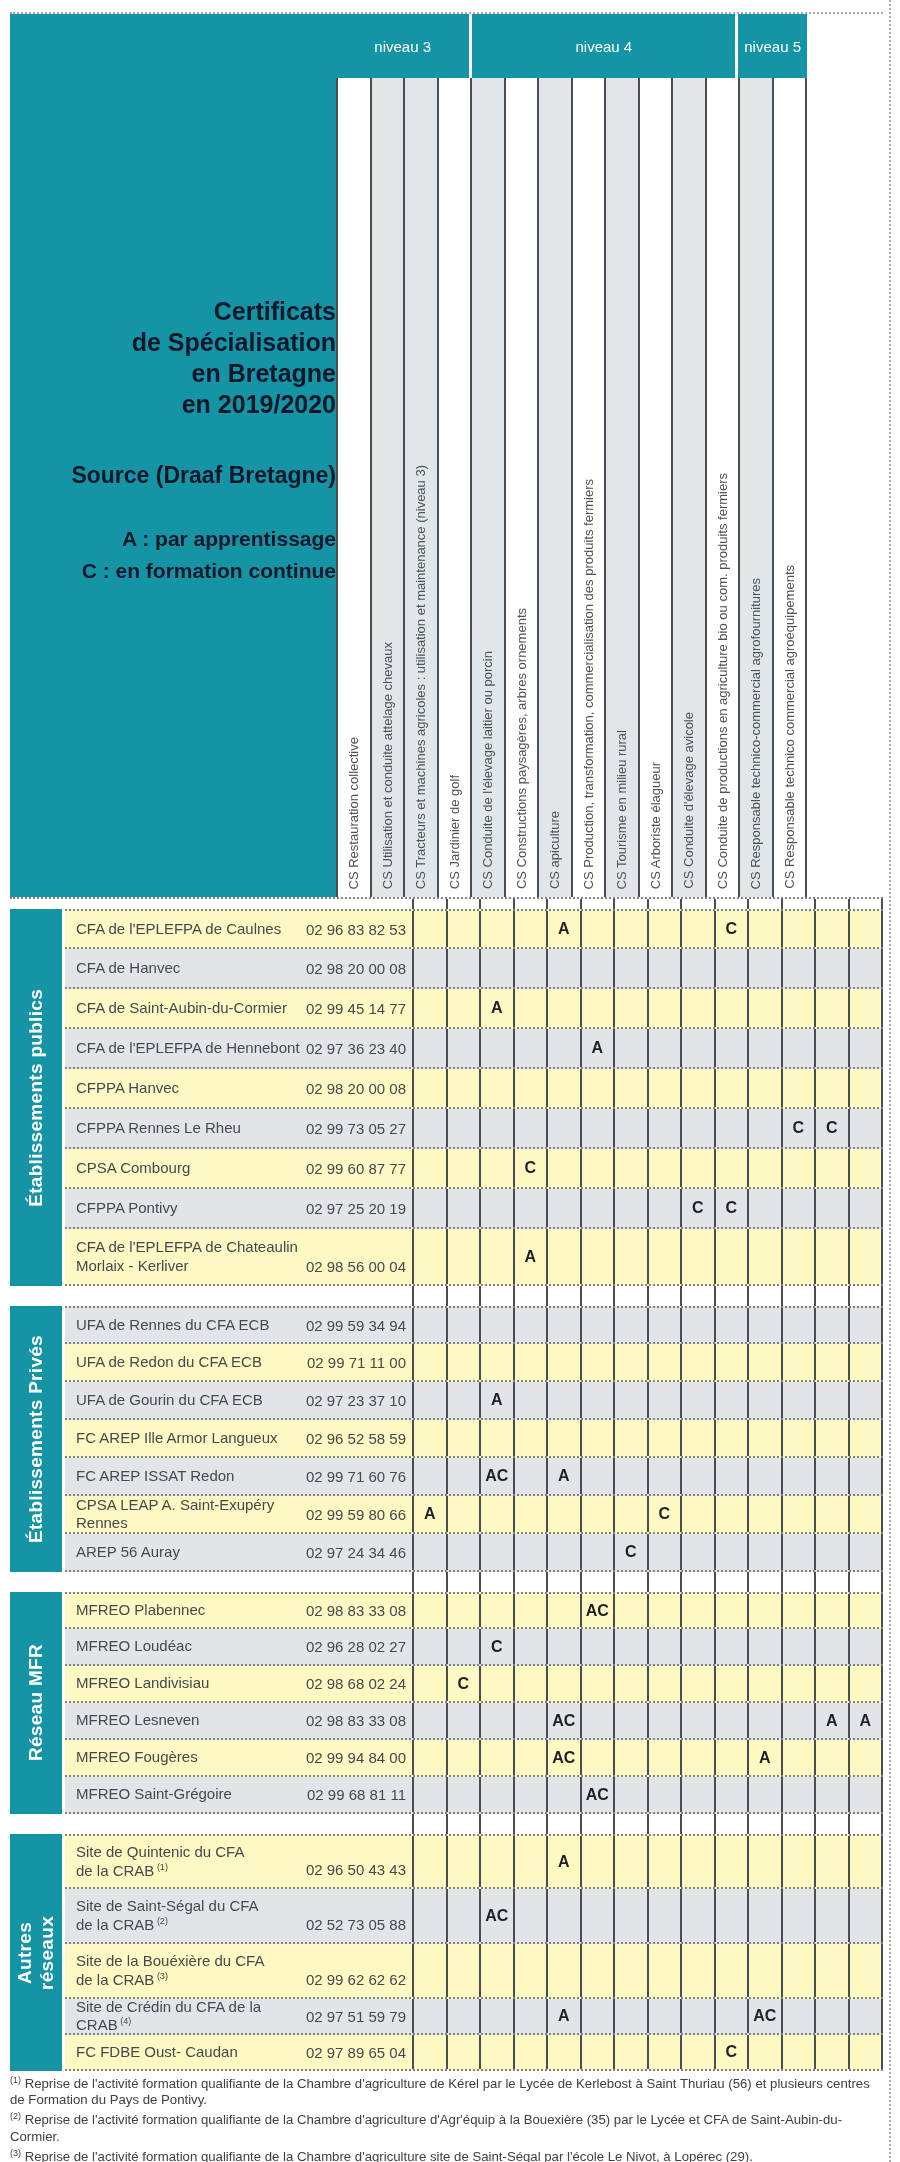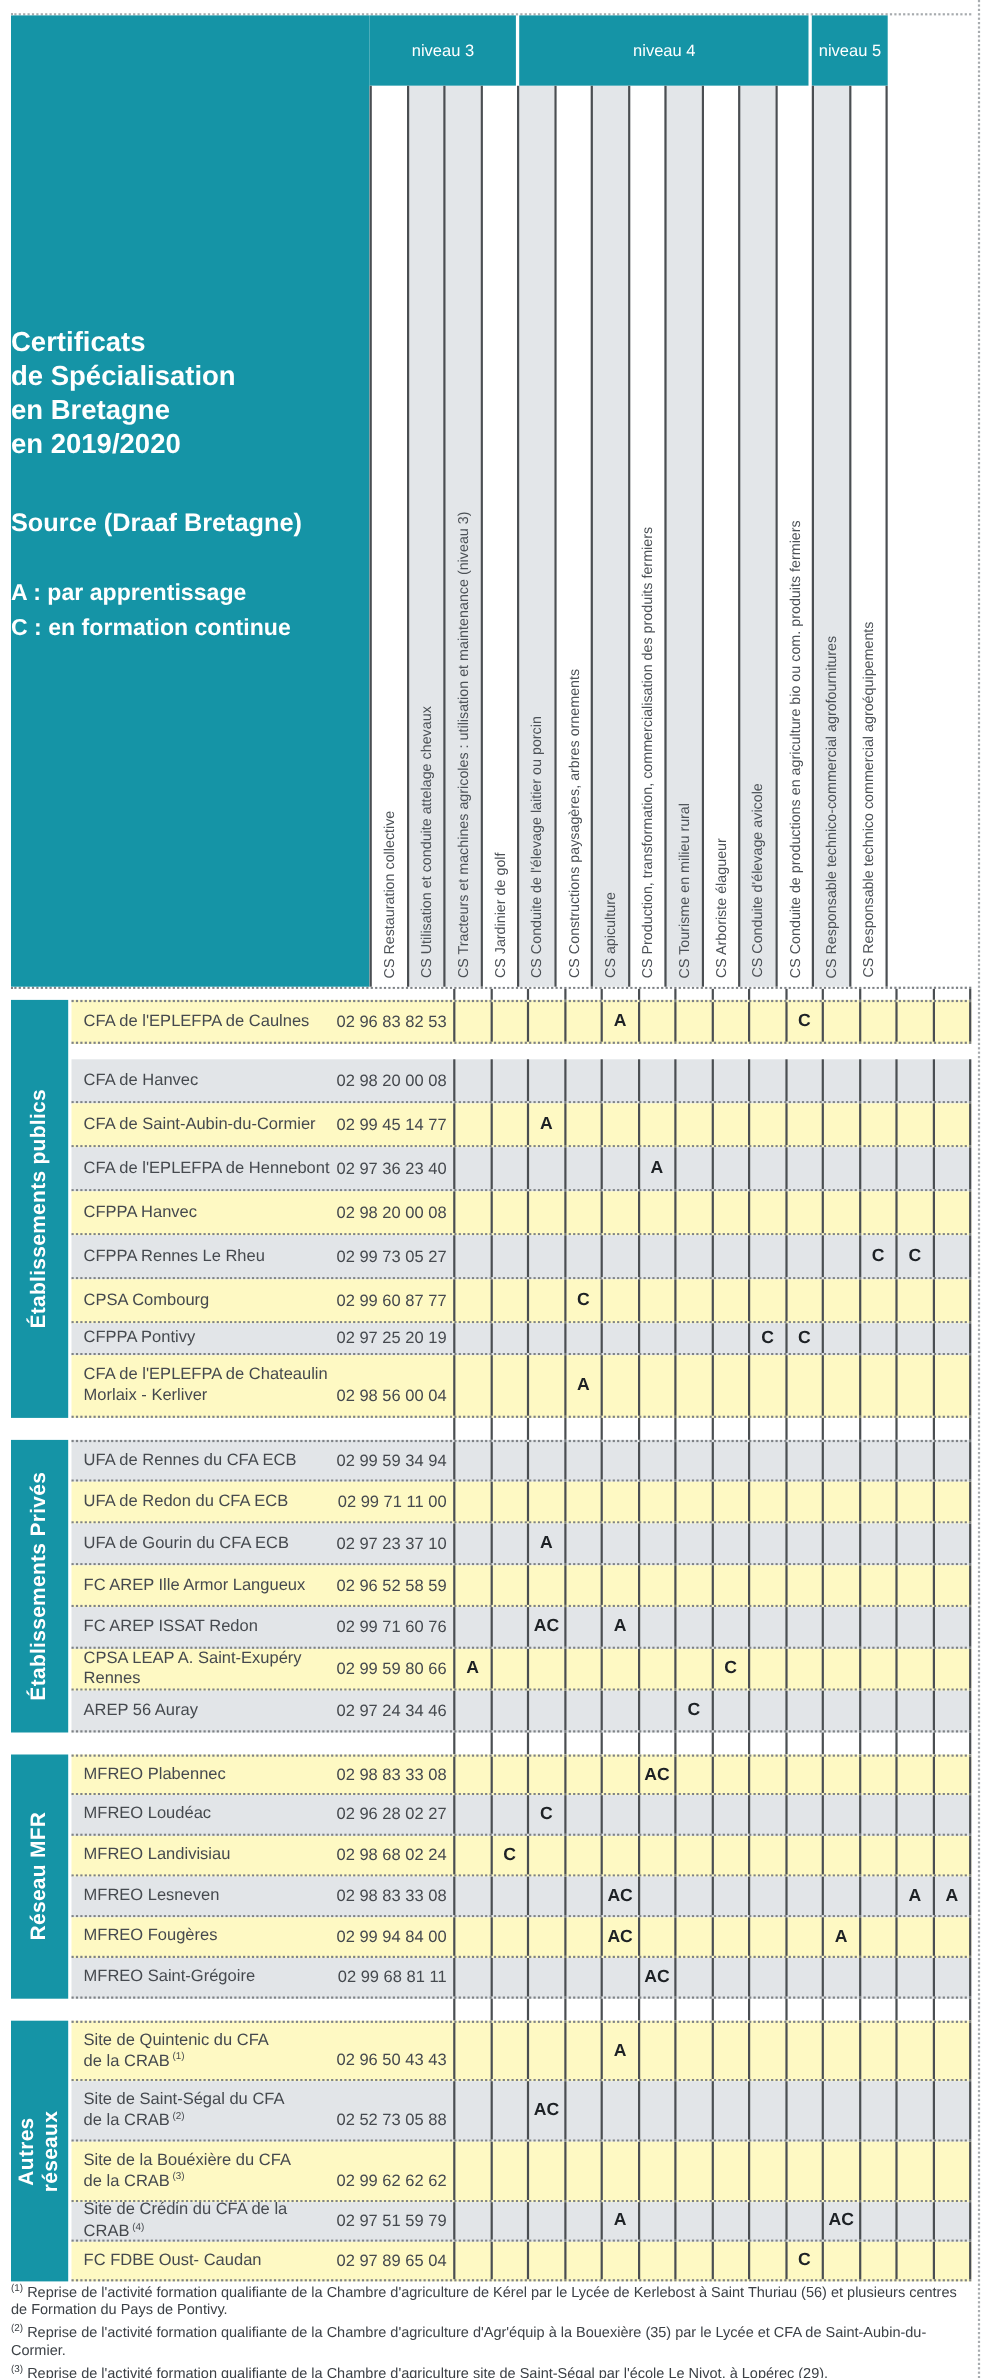--- a/index.html
+++ b/index.html
@@ -1,21 +1,21 @@
 <!DOCTYPE html>
 <html><head>
 <meta charset="utf-8">
 <style>
   html,body{margin:0;padding:0;background:#ffffff;}
   body{width:900px;height:2162px;position:relative;font-family:"Liberation Sans",sans-serif;overflow:hidden;}
   .trim-right{position:absolute;top:0;bottom:0;right:9px;width:0;border-right:2px dotted #a7abae;}
   .table{position:absolute;left:10px;top:12px;width:873px;border-top:2px dotted #a7abae;}
   
   .header{display:flex;height:885px;border-bottom:2px dotted #7e8286;box-sizing:border-box;}
-  .title-block{width:326px;background:var(--teal);color:#ffffff;text-align:left;box-sizing:border-box;padding-top:282px;}
+  .title-block{width:326px;background:var(--teal);color:#0f172a;text-align:right;box-sizing:border-box;padding-top:282px;}
   .title-line{font-size:25px;font-weight:bold;line-height:31px;}
   .source-line{font-size:23px;font-weight:bold;margin-top:42px;}
   .legend-line{font-size:21px;font-weight:bold;line-height:32px;}
   .legend-wrap{margin-top:34px;}
   .cols-area{width:471px;display:flex;flex-direction:column;}
   .niveau-row{height:64px;display:flex;gap:3px;}
   .niveau{background:var(--teal);color:#fff;display:flex;align-items:center;justify-content:center;text-align:center;font-size:15px;line-height:17px;padding:0 2px;box-sizing:border-box;}
   .labels-row{flex:1;display:flex;}
   .hcol{flex:1;border-left:2px solid #4a4e52;display:flex;flex-direction:column;align-items:center;justify-content:flex-end;padding-bottom:8px;box-sizing:border-box;background:#fff;}
   .hcol:last-child{border-right:2px solid #4a4e52;}
@@ -161,21 +161,21 @@
               <div class="cell"></div>
               <div class="cell"></div>
               <div class="cell"></div>
               <div class="cell">C</div>
               <div class="cell"></div>
               <div class="cell"></div>
               <div class="cell"></div>
               <div class="cell"></div>
             </div>
           </div>
-          <div class="row gray" style="height: 40px; margin-top: 14px;">
+          <div class="row gray" style="height: 40px;">
             <div class="name-cell">
               <div class="name">CFA de Hanvec</div>
               <div class="phone">02 98 20 00 08</div>
             </div>
             <div class="cells">
               <div class="cell"></div>
               <div class="cell"></div>
               <div class="cell"></div>
               <div class="cell"></div>
               <div class="cell"></div>
@@ -293,21 +293,21 @@
               <div class="cell"></div>
               <div class="cell"></div>
               <div class="cell"></div>
               <div class="cell"></div>
               <div class="cell"></div>
               <div class="cell"></div>
               <div class="cell"></div>
               <div class="cell"></div>
             </div>
           </div>
-          <div class="row gray" style="height: 29px;">
+          <div class="row gray" style="height: 40px;">
             <div class="name-cell">
               <div class="name">CFPPA Pontivy</div>
               <div class="phone">02 97 25 20 19</div>
             </div>
             <div class="cells">
               <div class="cell"></div>
               <div class="cell"></div>
               <div class="cell"></div>
               <div class="cell"></div>
               <div class="cell"></div>

